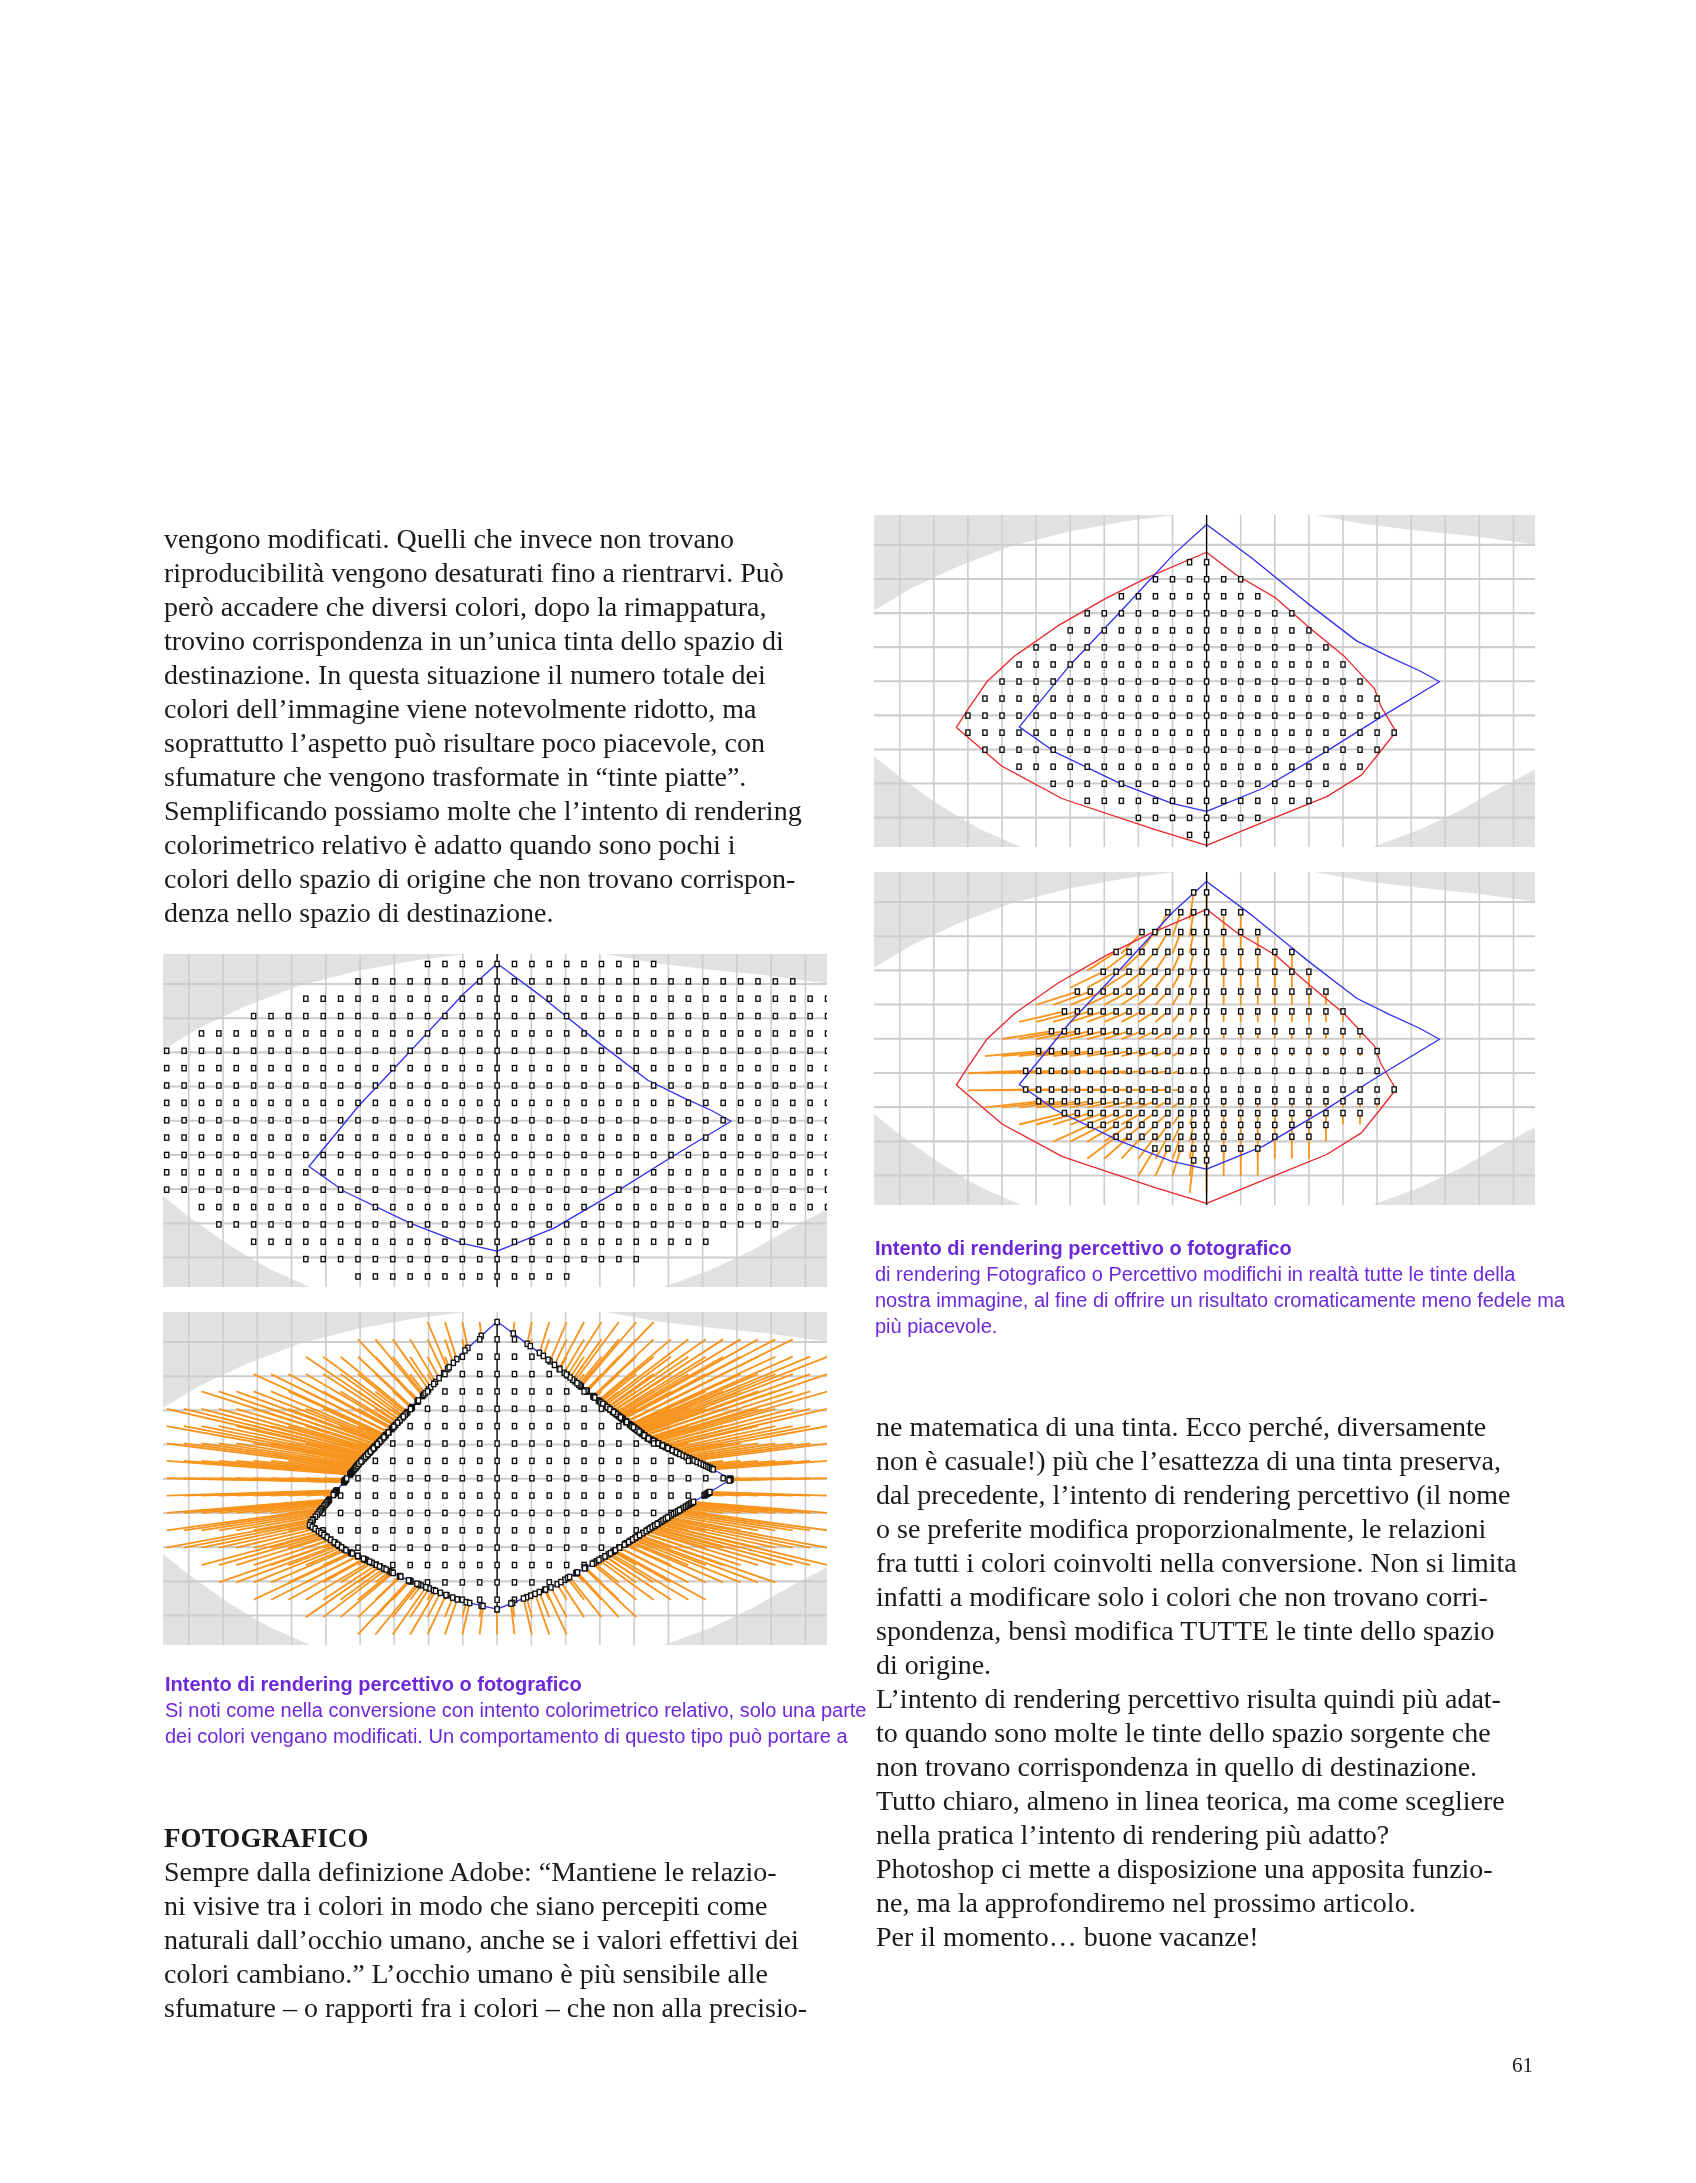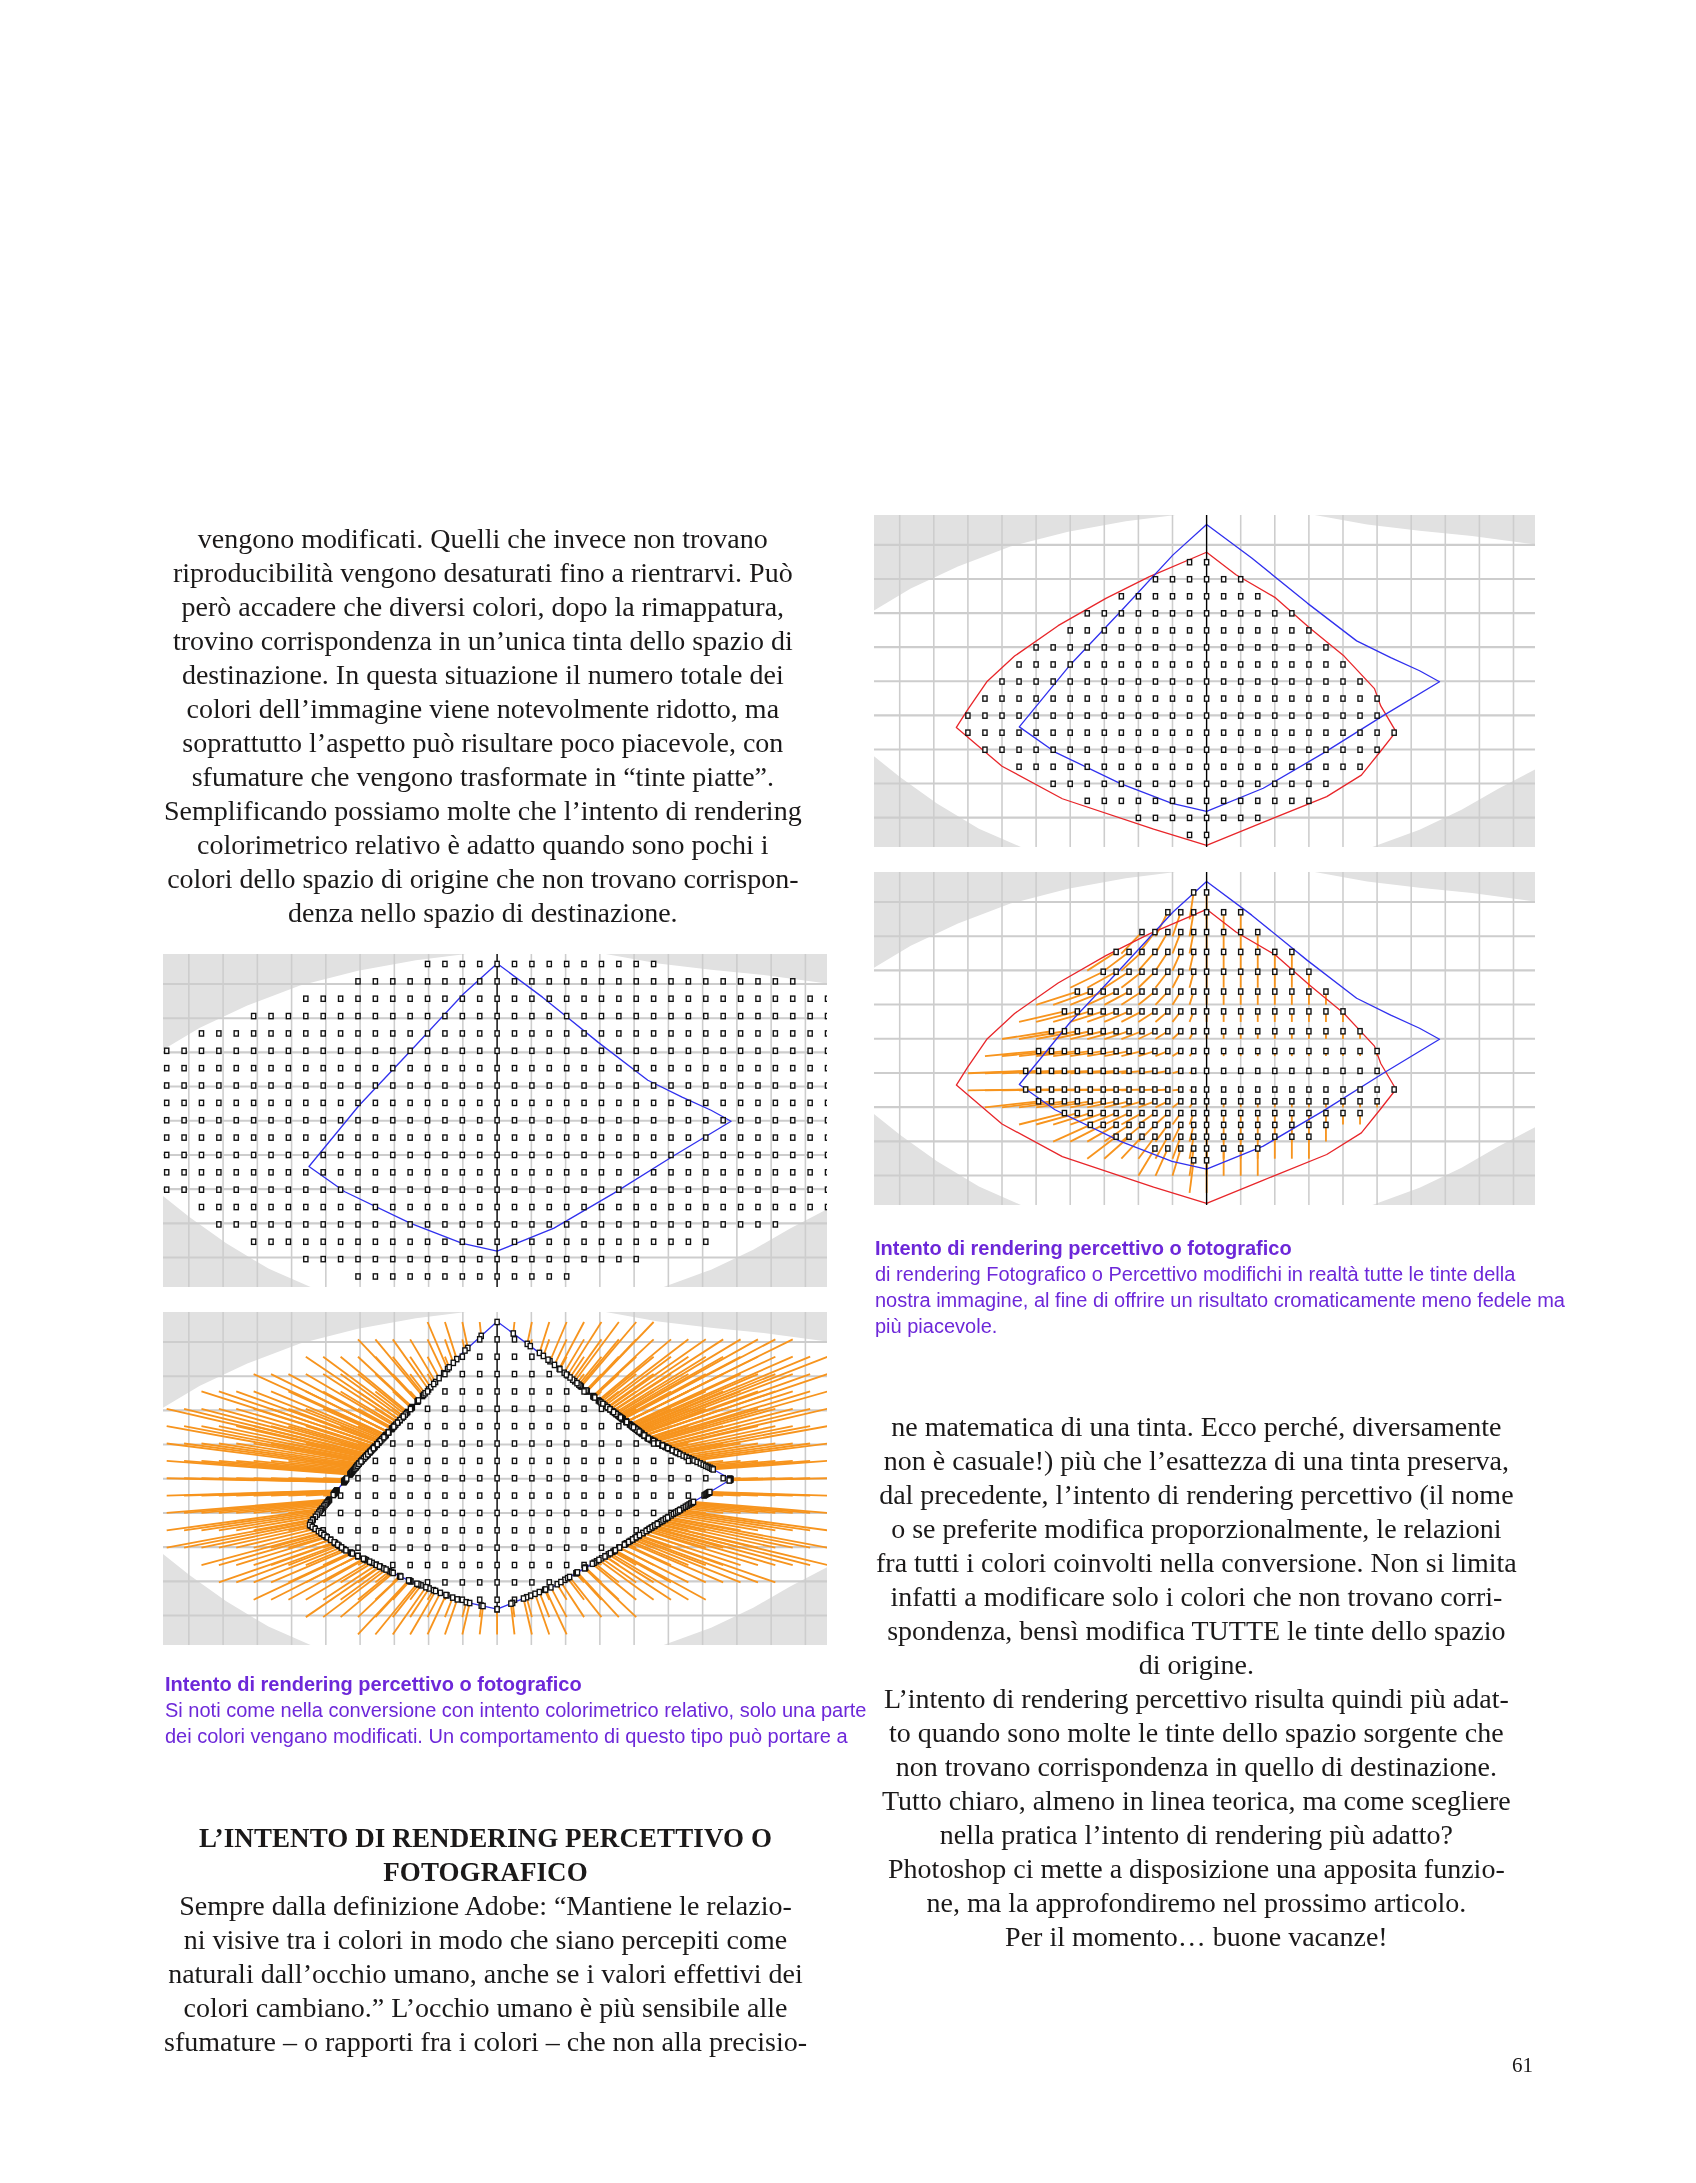--- a/index.html
+++ b/index.html
@@ -7,21 +7,21 @@
       position: relative;
       width: 1696px;
       height: 2183px;
       background: #ffffff;
       overflow: hidden;
       color: #1b1919;
     }
     .serif { font-family: "Liberation Serif", "DejaVu Serif", serif; }
     .sans  { font-family: "Liberation Sans", "DejaVu Sans", sans-serif; }
 
-    .col { position: absolute; text-align: center; }
+    .col { position: absolute; }
     .body-text { font-size: 28px; line-height: 34px; }
     .line { white-space: nowrap; height: 34px; line-height: 34px; }
     .heading-line { font-weight: bold; font-size: 27px; letter-spacing: 0.1px; }
 
     .caption { position: absolute; font-size: 20px; line-height: 26px; color: #6d28d9; }
     .caption .cline { white-space: nowrap; height: 26px; line-height: 26px; }
     .caption .caption-title { font-weight: bold; }
 
     .figure { position: absolute; }
     .figure svg { display: block; width: 100%; height: 100%; }
@@ -2692,21 +2692,20 @@
       </svg>
   </div>
 
   <div class="caption sans" style="left:165px; top:1671px;">
     <div class="cline caption-title">Intento di rendering percettivo o fotografico</div>
     <div class="cline">Si noti come nella conversione con intento colorimetrico relativo, solo una parte</div>
     <div class="cline">dei colori vengano modificati. Un comportamento di questo tipo può portare a</div>
   </div>
 
   <div class="col serif body-text" style="left:164px; top:1821px;">
-    <div class="line heading-line">L’INTENTO DI RENDERING PERCETTIVO O</div>
     <div class="line heading-line">FOTOGRAFICO</div>
     <div class="line">Sempre dalla definizione Adobe: “Mantiene le relazio-</div>
     <div class="line">ni visive tra i colori in modo che siano percepiti come</div>
     <div class="line">naturali dall’occhio umano, anche se i valori effettivi dei</div>
     <div class="line">colori cambiano.” L’occhio umano è più sensibile alle</div>
     <div class="line">sfumature – o rapporti fra i colori – che non alla precisio-</div>
   </div>
 
   <div class="col serif body-text" style="left:876px; top:1410px;">
     <div class="line">ne matematica di una tinta. Ecco perché, diversamente</div>

